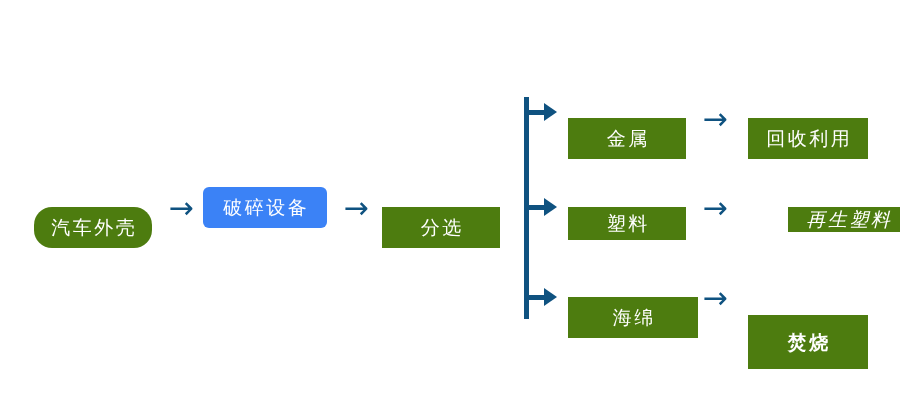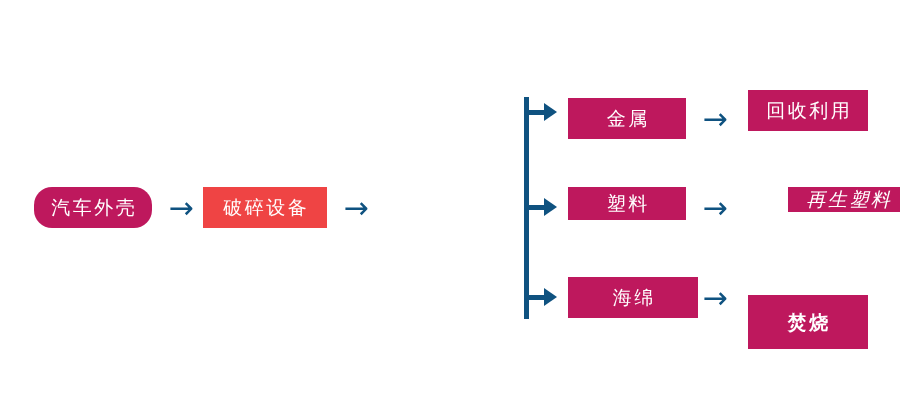--- a/index.html
+++ b/index.html
@@ -25,22 +25,22 @@
     justify-content: center;
     color: #ffffff;
     font-size: 19px;
     letter-spacing: 2.5px;
     text-indent: 2.5px;
     line-height: 1;
     white-space: nowrap;
     font-family: "DejaVu Sans", "Liberation Sans", sans-serif;
     box-sizing: border-box;
   }
-  .node.blue   { background: #be185d; }
-  .node.red    { background: #ef4444; }
+  .node.blue   { background: #4d7c0f; margin-top: 20px; }
+  .node.red    { background: #3b82f6; border-radius: 6px; }
 
   .arrow {
     position: absolute;
     display: flex;
     align-items: center;
     justify-content: center;
     color: #0f5280;
     font-size: 30px;
     line-height: 1;
     font-family: "DejaVu Sans", "Liberation Sans", sans-serif;
@@ -71,37 +71,38 @@
 <div id="canvas">
 
   <div class="node blue" style="left:34px; top:187px; width:118px; height:41px;border-radius:18px;">汽车外壳</div>
 
   <div class="arrow" style="left:162px; top:189px; width:38px; height:38px;">→</div>
 
   <div class="node red" style="left:203px; top:187px; width:124px; height:41px;">破碎设备</div>
 
   <div class="arrow" style="left:337px; top:189px; width:38px; height:38px;">→</div>
 
+  <div class="node blue" style="left:382px; top:187px; width:118px; height:41px;">分选</div>
 
   <div class="bus-line" style="left:524px; top:97px; width:5px; height:222px;"></div>
 
   <div class="bus-stub" style="left:524px; top:110px; width:22px; height:5px;"></div>
   <div class="bus-head" style="left:544px; top:103px;"></div>
 
   <div class="bus-stub" style="left:524px; top:205px; width:22px; height:5px;"></div>
   <div class="bus-head" style="left:544px; top:198px;"></div>
 
   <div class="bus-stub" style="left:524px; top:295px; width:22px; height:5px;"></div>
   <div class="bus-head" style="left:544px; top:288px;"></div>
 
   <div class="node blue" style="left:568px; top:98px; width:118px; height:41px;">金属</div>
 
   <div class="arrow" style="left:696px; top:100px; width:38px; height:38px;">→</div>
 
-  <div class="node blue" style="left:748px; top:90px; width:120px; height:41px;">回收利用</div>
+  <div class="node blue" style="left:748px; top:98px; width:120px; height:41px;">回收利用</div>
 
   <div class="node blue" style="left:568px; top:187px; width:118px; height:33px;">塑料</div>
 
   <div class="arrow" style="left:696px; top:189px; width:38px; height:38px;">→</div>
 
   <div class="node blue" style="left:788px; top:187px; width:120px; height:25px;font-style:italic;">再生塑料</div>
 
   <div class="node blue" style="left:568px; top:277px; width:130px; height:41px;">海绵</div>
 
   <div class="arrow" style="left:696px; top:279px; width:38px; height:38px;">→</div>

